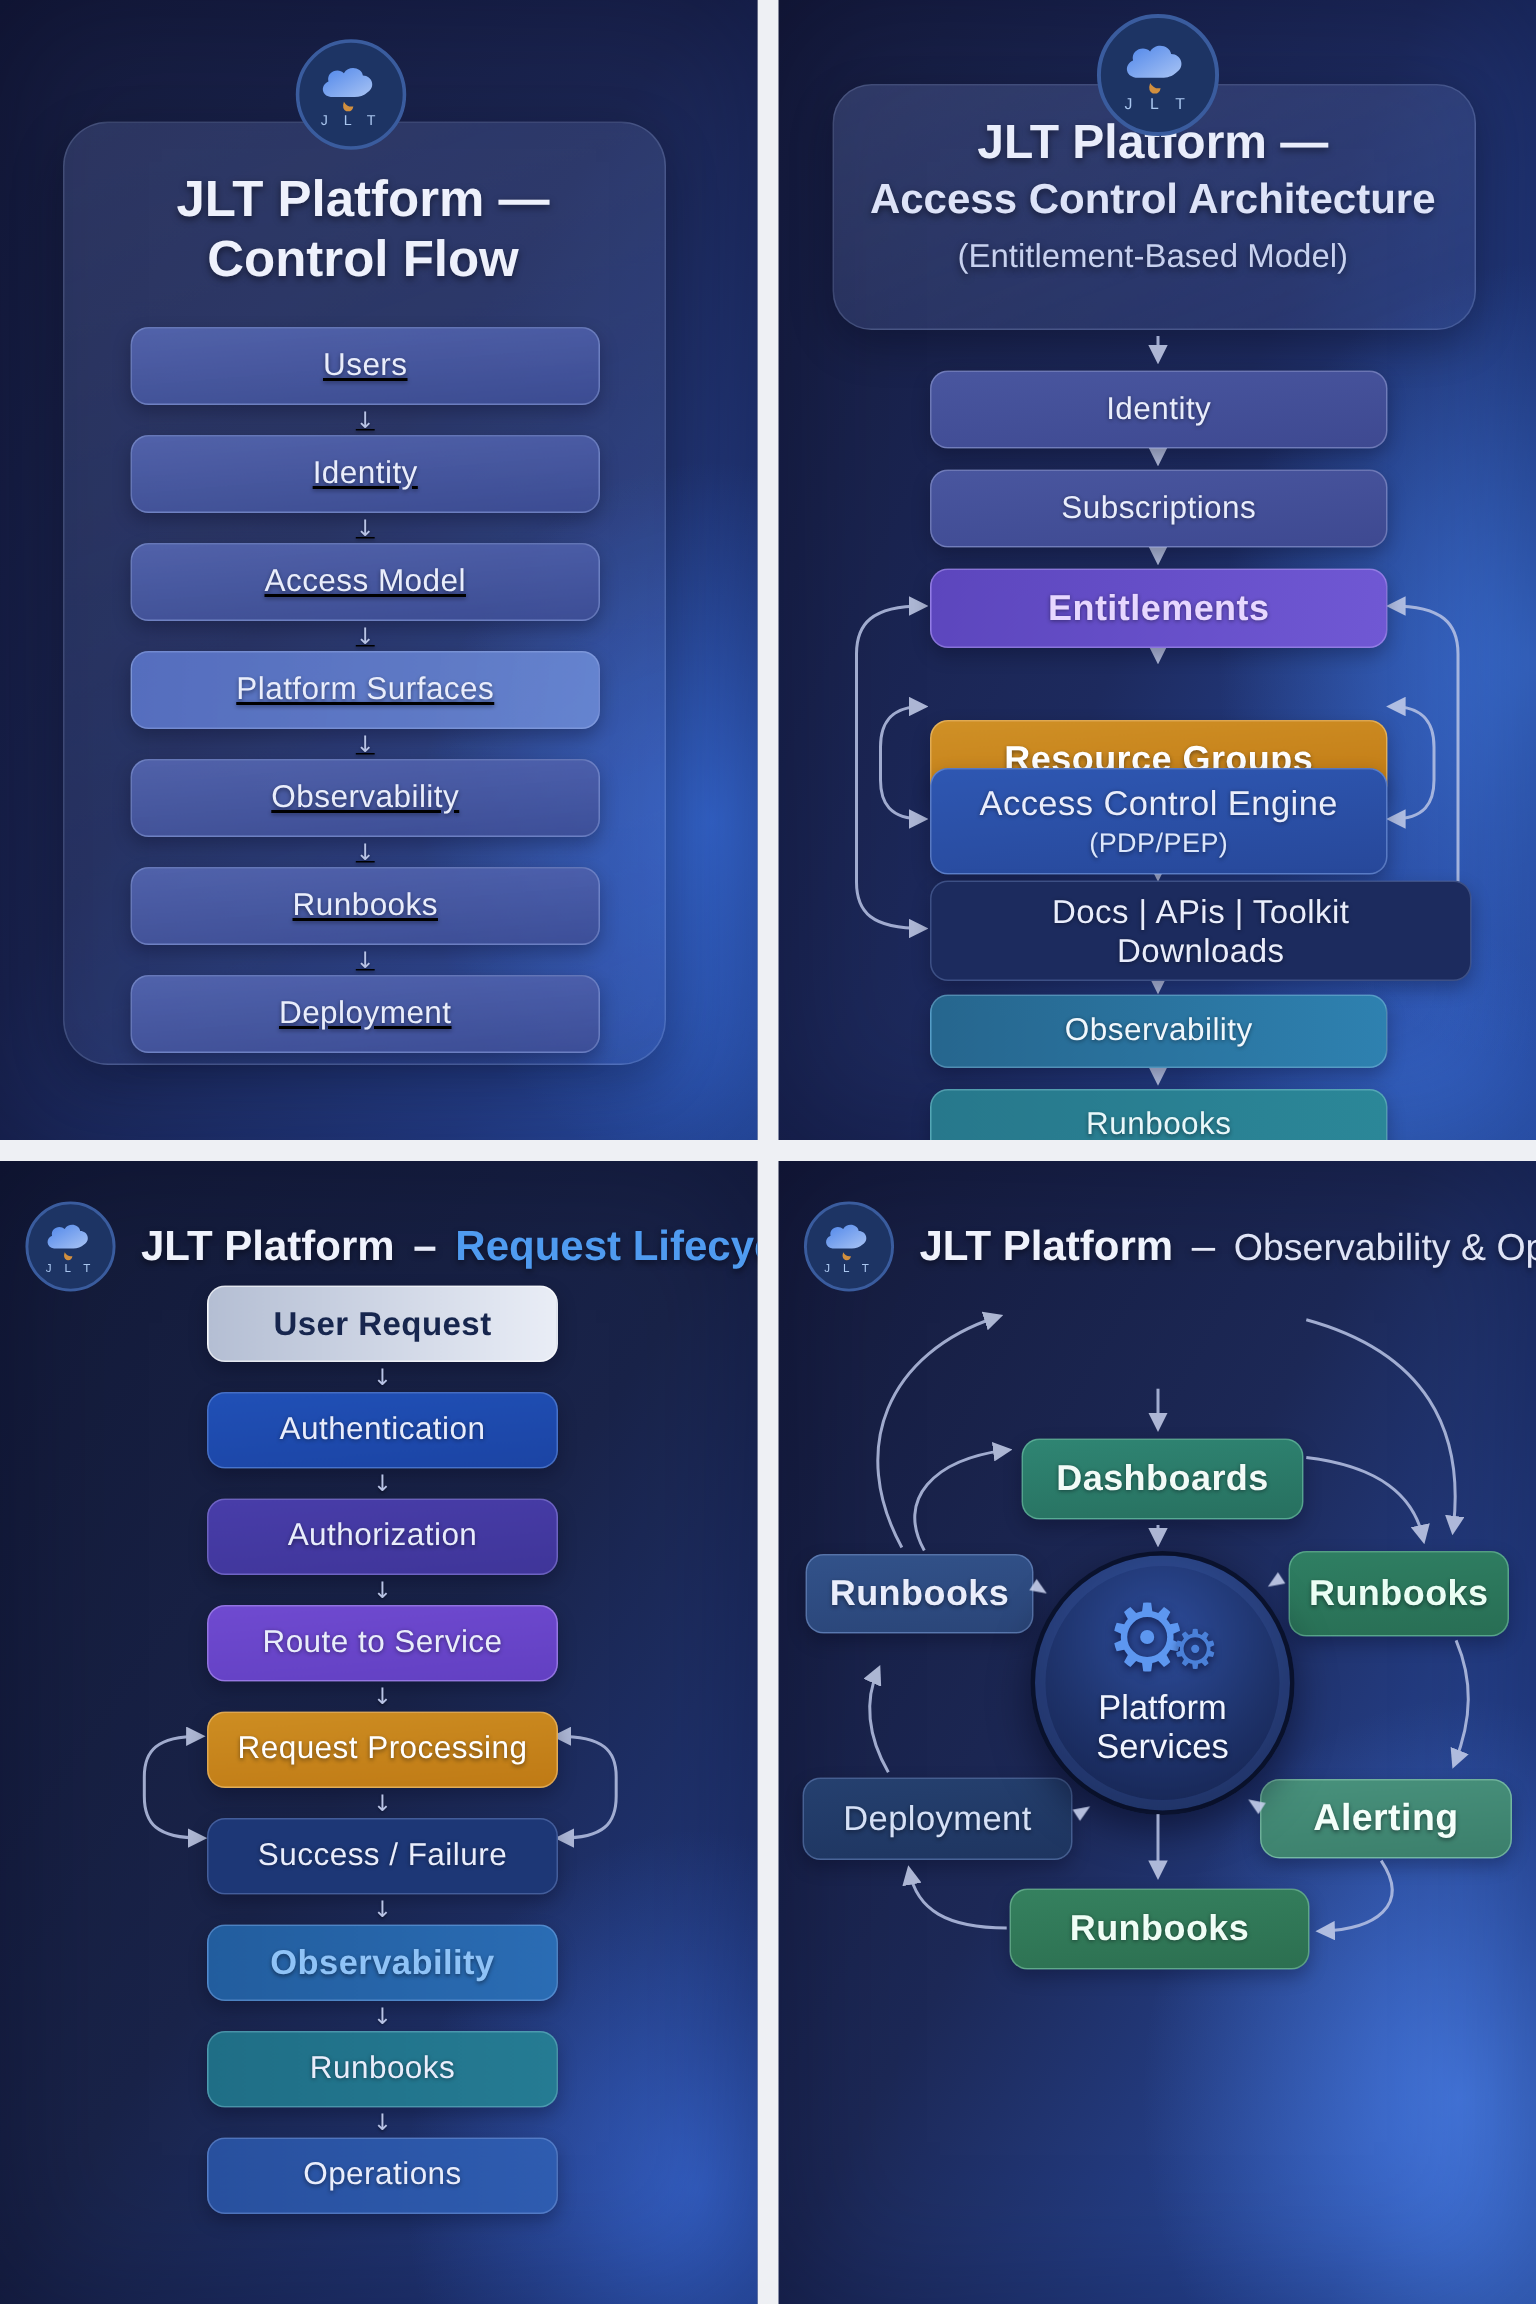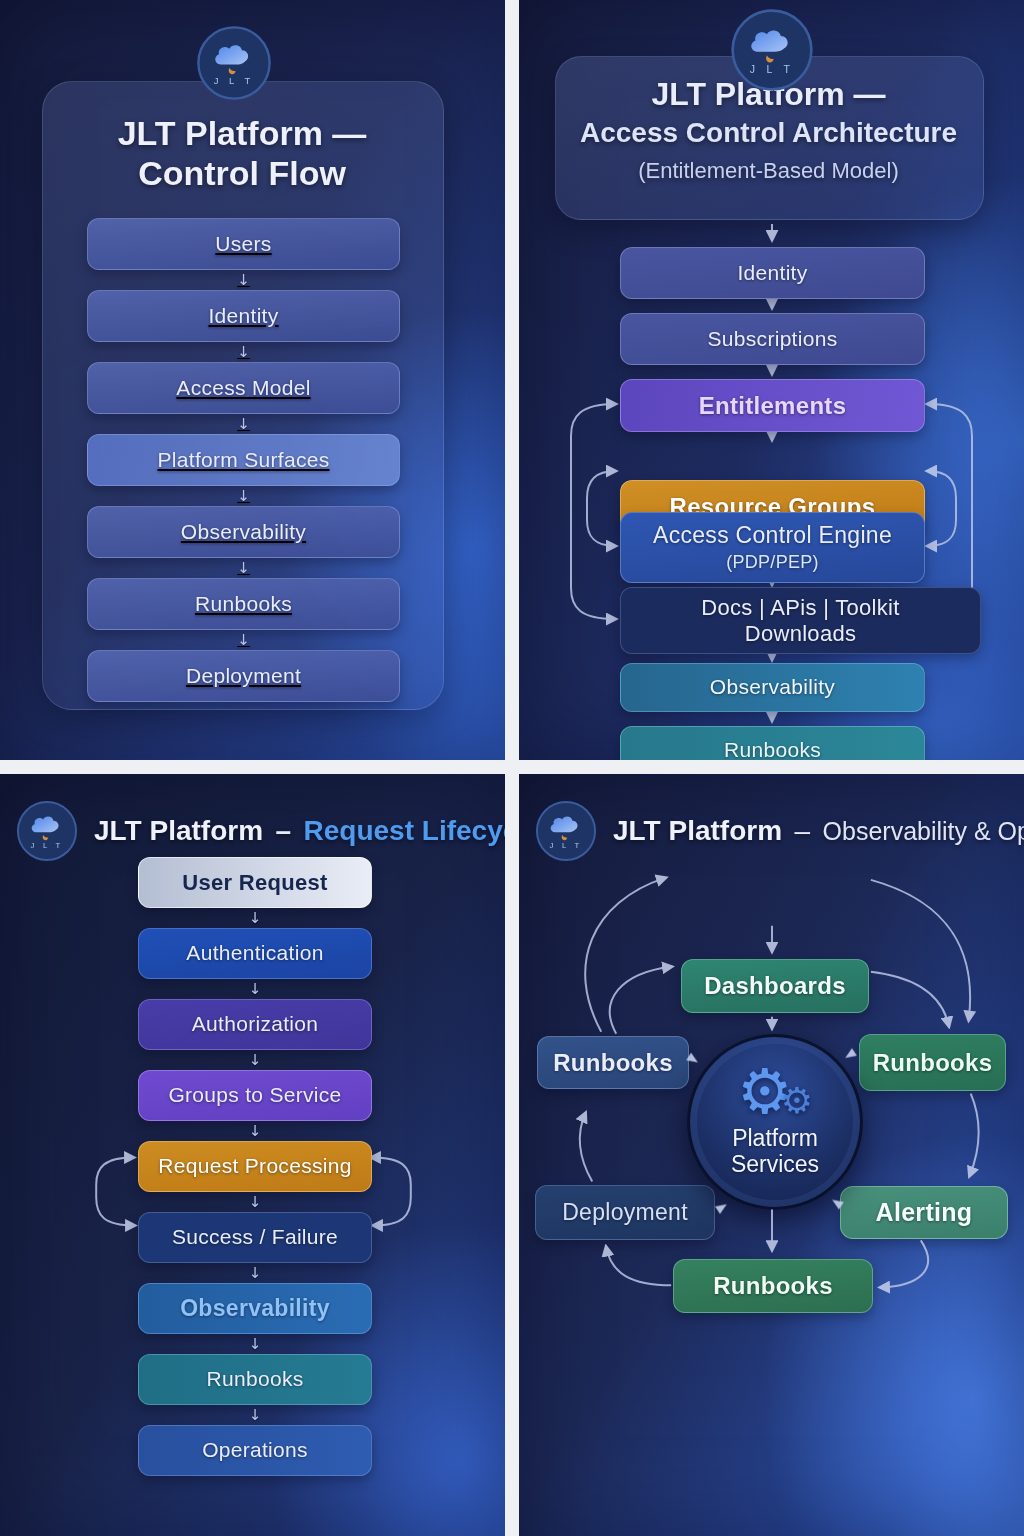--- a/index.html
+++ b/index.html
@@ -262,21 +262,21 @@
         <span class="accent">Request Lifecycle</span>
       </div>
     </div>
     <div class="flow3">
       <div class="nd nd-p3 nd-ur">User Request</div>
       <span class="fa">↓</span>
       <div class="nd nd-p3 nd-auth">Authentication</div>
       <span class="fa">↓</span>
       <div class="nd nd-p3 nd-az">Authorization</div>
       <span class="fa">↓</span>
-      <div class="nd nd-p3 nd-rts">Groups to Service</div>
+      <div class="nd nd-p3 nd-rts">Route to Service</div>
       <span class="fa">↓</span>
       <div class="nd nd-p3 nd-rp">Request Processing</div>
       <span class="fa">↓</span>
       <div class="nd nd-p3 nd-sf">Success / Failure</div>
       <span class="fa">↓</span>
       <div class="nd nd-p3 nd-obs3">Observability</div>
       <span class="fa">↓</span>
       <div class="nd nd-p3 nd-run3">Runbooks</div>
       <span class="fa">↓</span>
       <div class="nd nd-p3 nd-ops">Operations</div>

